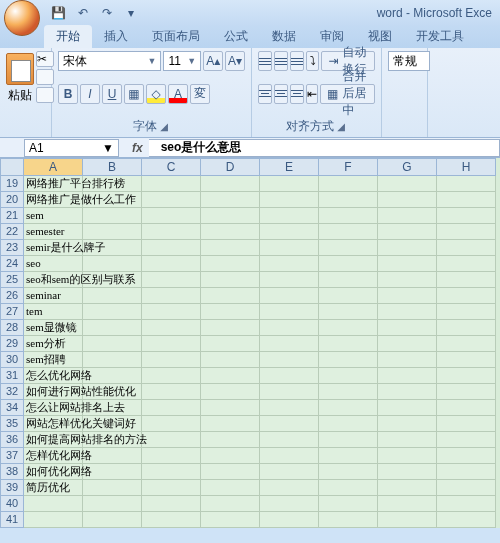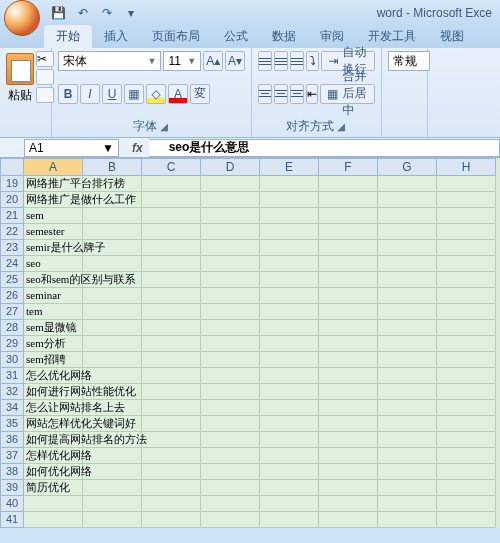--- a/index.html
+++ b/index.html
@@ -34,21 +34,21 @@
 .align-row{display:flex;gap:2px;margin-bottom:3px;}
 .abtn{width:20px;height:20px;border:1px solid #a8b8d0;background:#eaf1fa;border-radius:2px;display:flex;flex-direction:column;justify-content:center;align-items:center;gap:2px;}
 .abtn span{width:12px;height:1px;background:#3b5a82;display:block;}
 .wide-btn{display:flex;align-items:center;gap:4px;height:20px;padding:0 6px;border:1px solid #a8b8d0;background:#eaf1fa;border-radius:2px;color:#3b5a82;}
 .dialog-launch{text-align:right;font-size:10px;color:#5a7090;padding-right:2px;}
 .num-group{width:46px;}
 .namebox-row{height:20px;background:#e8f0fa;display:flex;align-items:center;border-bottom:1px solid #9bb6d6;}
 .namebox{width:95px;height:18px;background:#fff;border:1px solid #9bb0cc;display:flex;align-items:center;padding:0 4px;margin-left:24px;justify-content:space-between;}
 .fx-area{display:flex;align-items:center;margin-left:13px;flex:1;font-weight:bold;}
 .fx-label{font-style:italic;color:#555;margin-right:6px;}
-.fx-input{flex:1;background:#fff;height:18px;border:1px solid #9bb0cc;border-left:none;padding:0 20px;display:flex;align-items:center;}
+.fx-input{flex:1;background:#fff;height:18px;border:1px solid #9bb0cc;border-left:none;padding:0 12px;display:flex;align-items:center;}
 .grid{background:#d8ecd8;position:relative;}
 .header-row{display:flex;height:18px;}
 .corner{width:24px;background:#d9e5f1;border:1px solid #9bb6d6;}
 .col-h{width:59px;background:#d9e5f1;border:1px solid #9bb6d6;border-left:none;text-align:center;color:#3b5a82;line-height:16px;}
 .col-h.sel{background:#f7d58b;}
 .row{display:flex;height:16px;}
 .row-h{width:24px;background:#d9e5f1;border:1px solid #9bb6d6;border-top:none;text-align:center;color:#3b5a82;font-size:11px;line-height:14px;}
 .cell{width:59px;border-right:1px solid #b8ccb8;border-bottom:1px solid #b8ccb8;background:#dff0df;padding:0 2px;white-space:nowrap;overflow:visible;line-height:15px;font-size:11px;font-family:SimSun;}
 .cell.first{position:relative;z-index:1;}
 </style>
@@ -66,22 +66,22 @@
   <div class="title-text">word - Microsoft Exce</div>
 </div>
 
 <div class="tabs">
   <div class="tab active">开始</div>
   <div class="tab">插入</div>
   <div class="tab">页面布局</div>
   <div class="tab">公式</div>
   <div class="tab">数据</div>
   <div class="tab">审阅</div>
+  <div class="tab">视图</div>
   <div class="tab">开发工具</div>
-  <div class="tab">视图</div>
 </div>
 
 <div class="ribbon">
   <div class="group clip">
     <div class="clip-main">
       <div class="paste-btn">
         <div class="paste-icon"></div>
         <div>粘贴</div>
       </div>
       <div class="clip-side">

